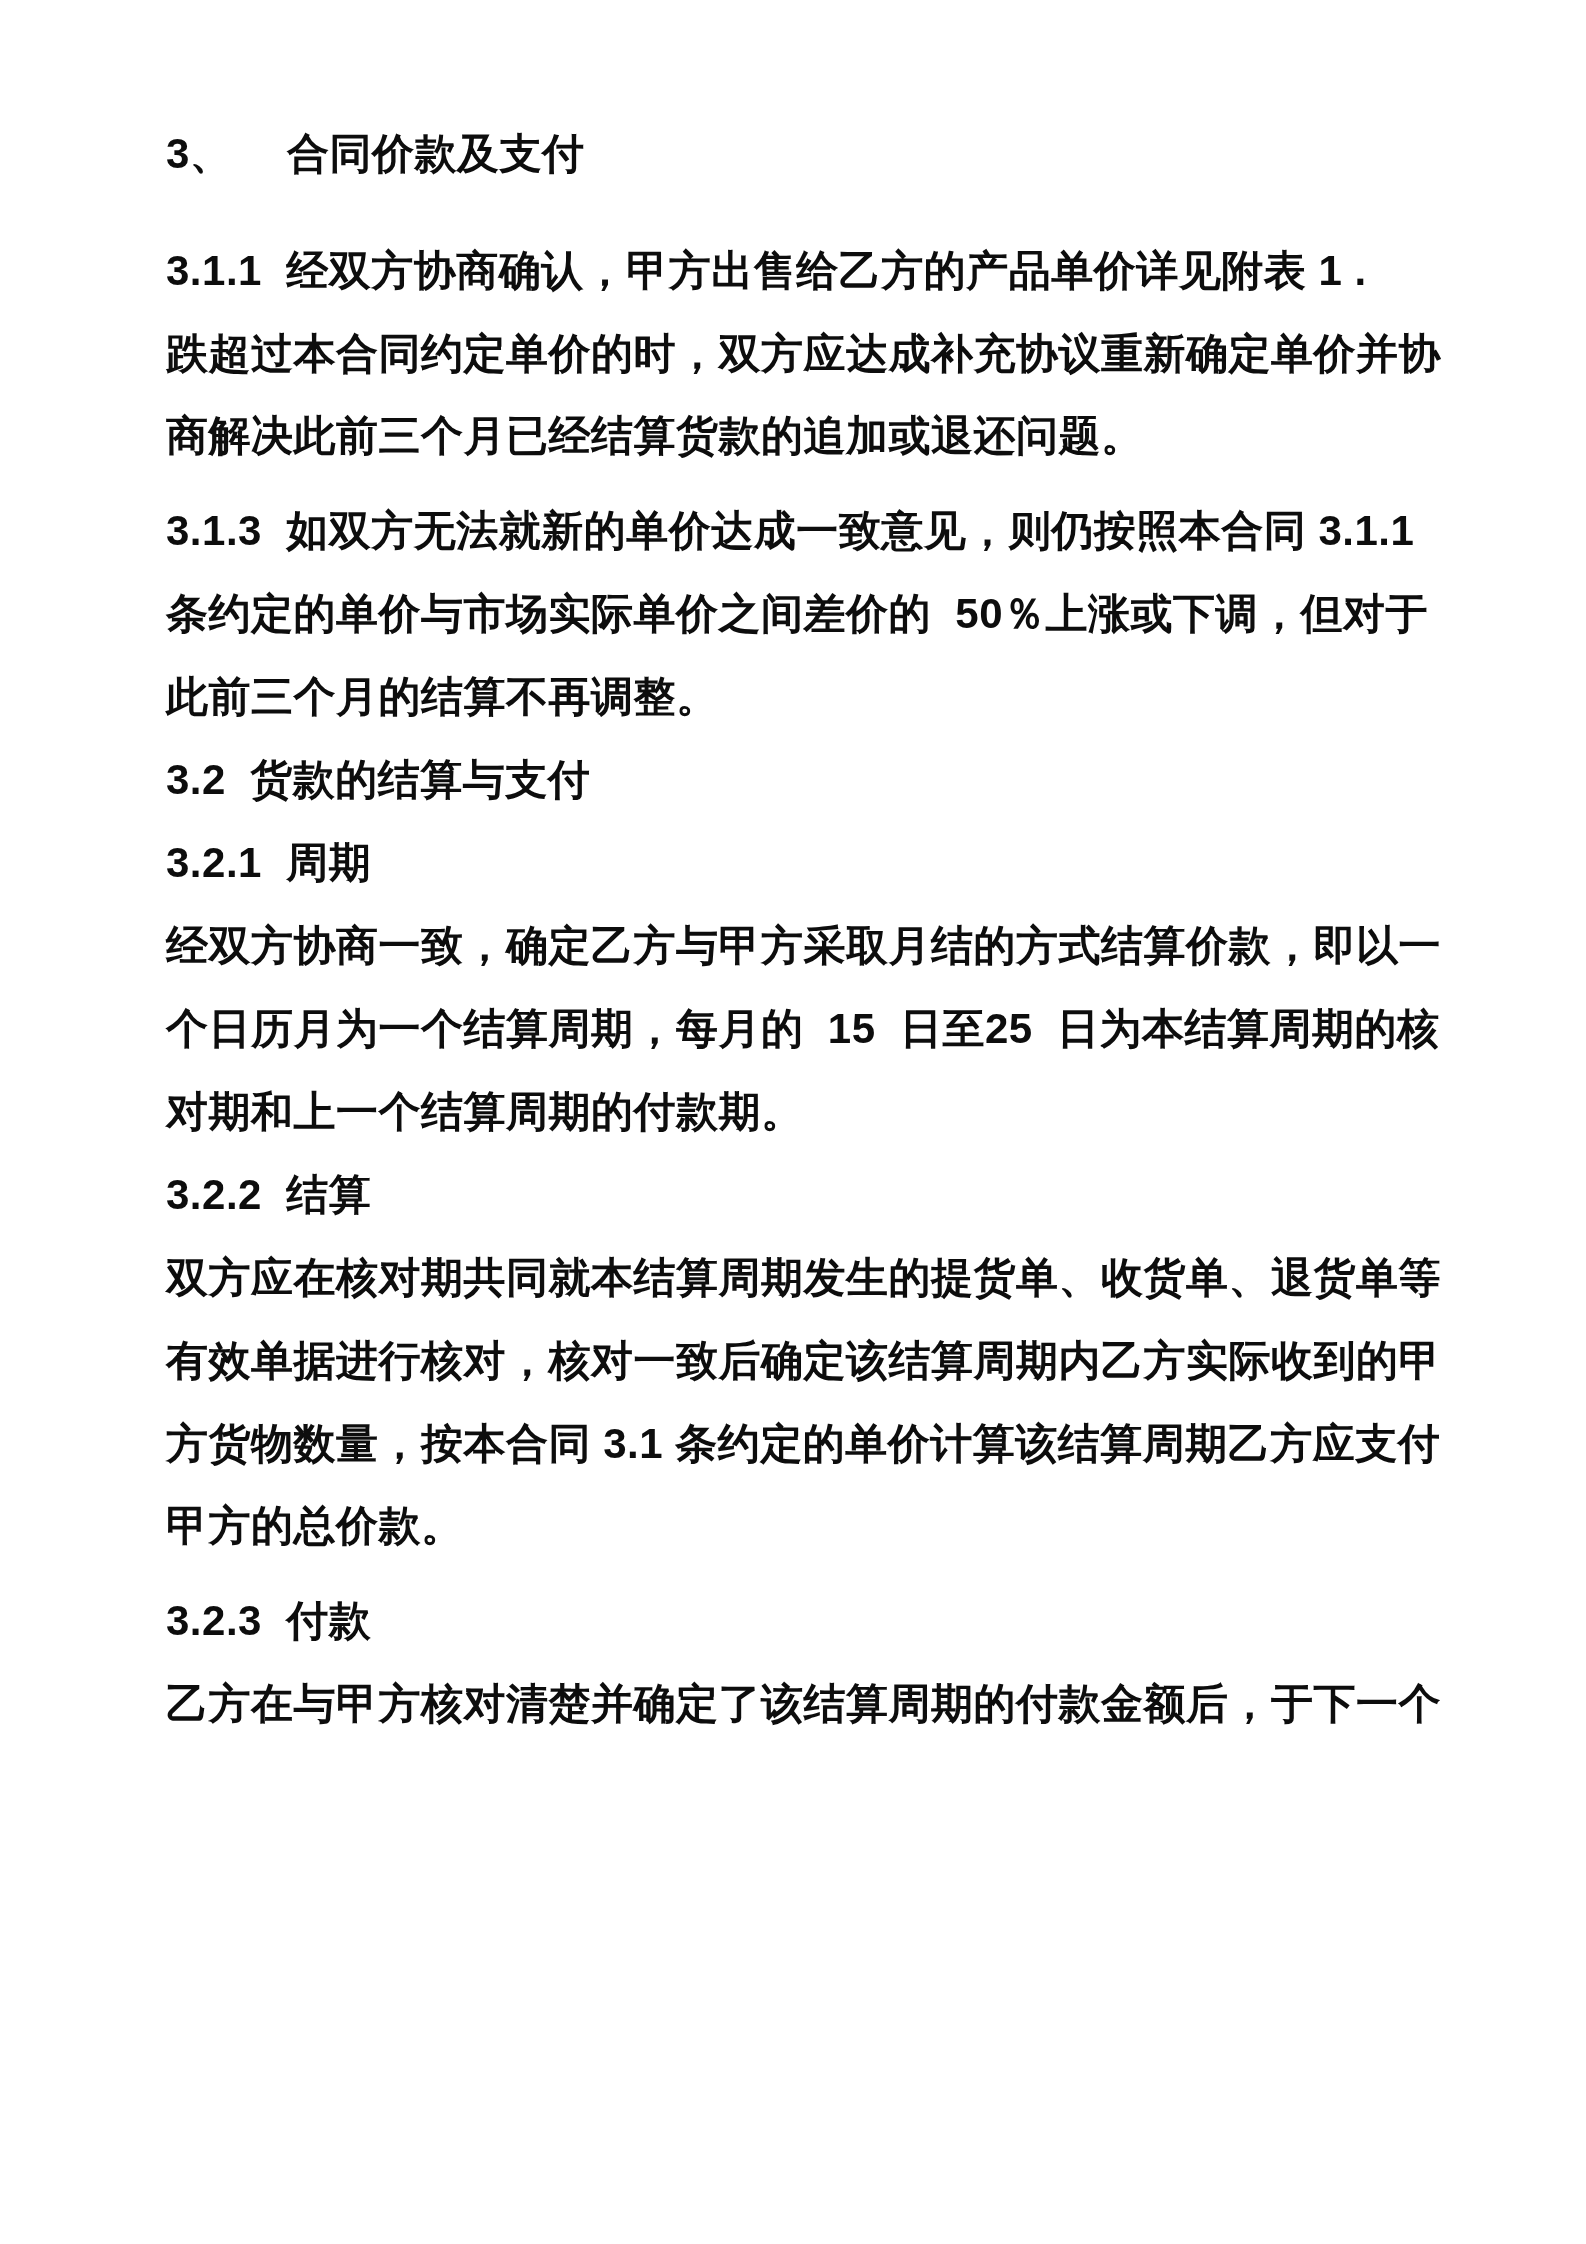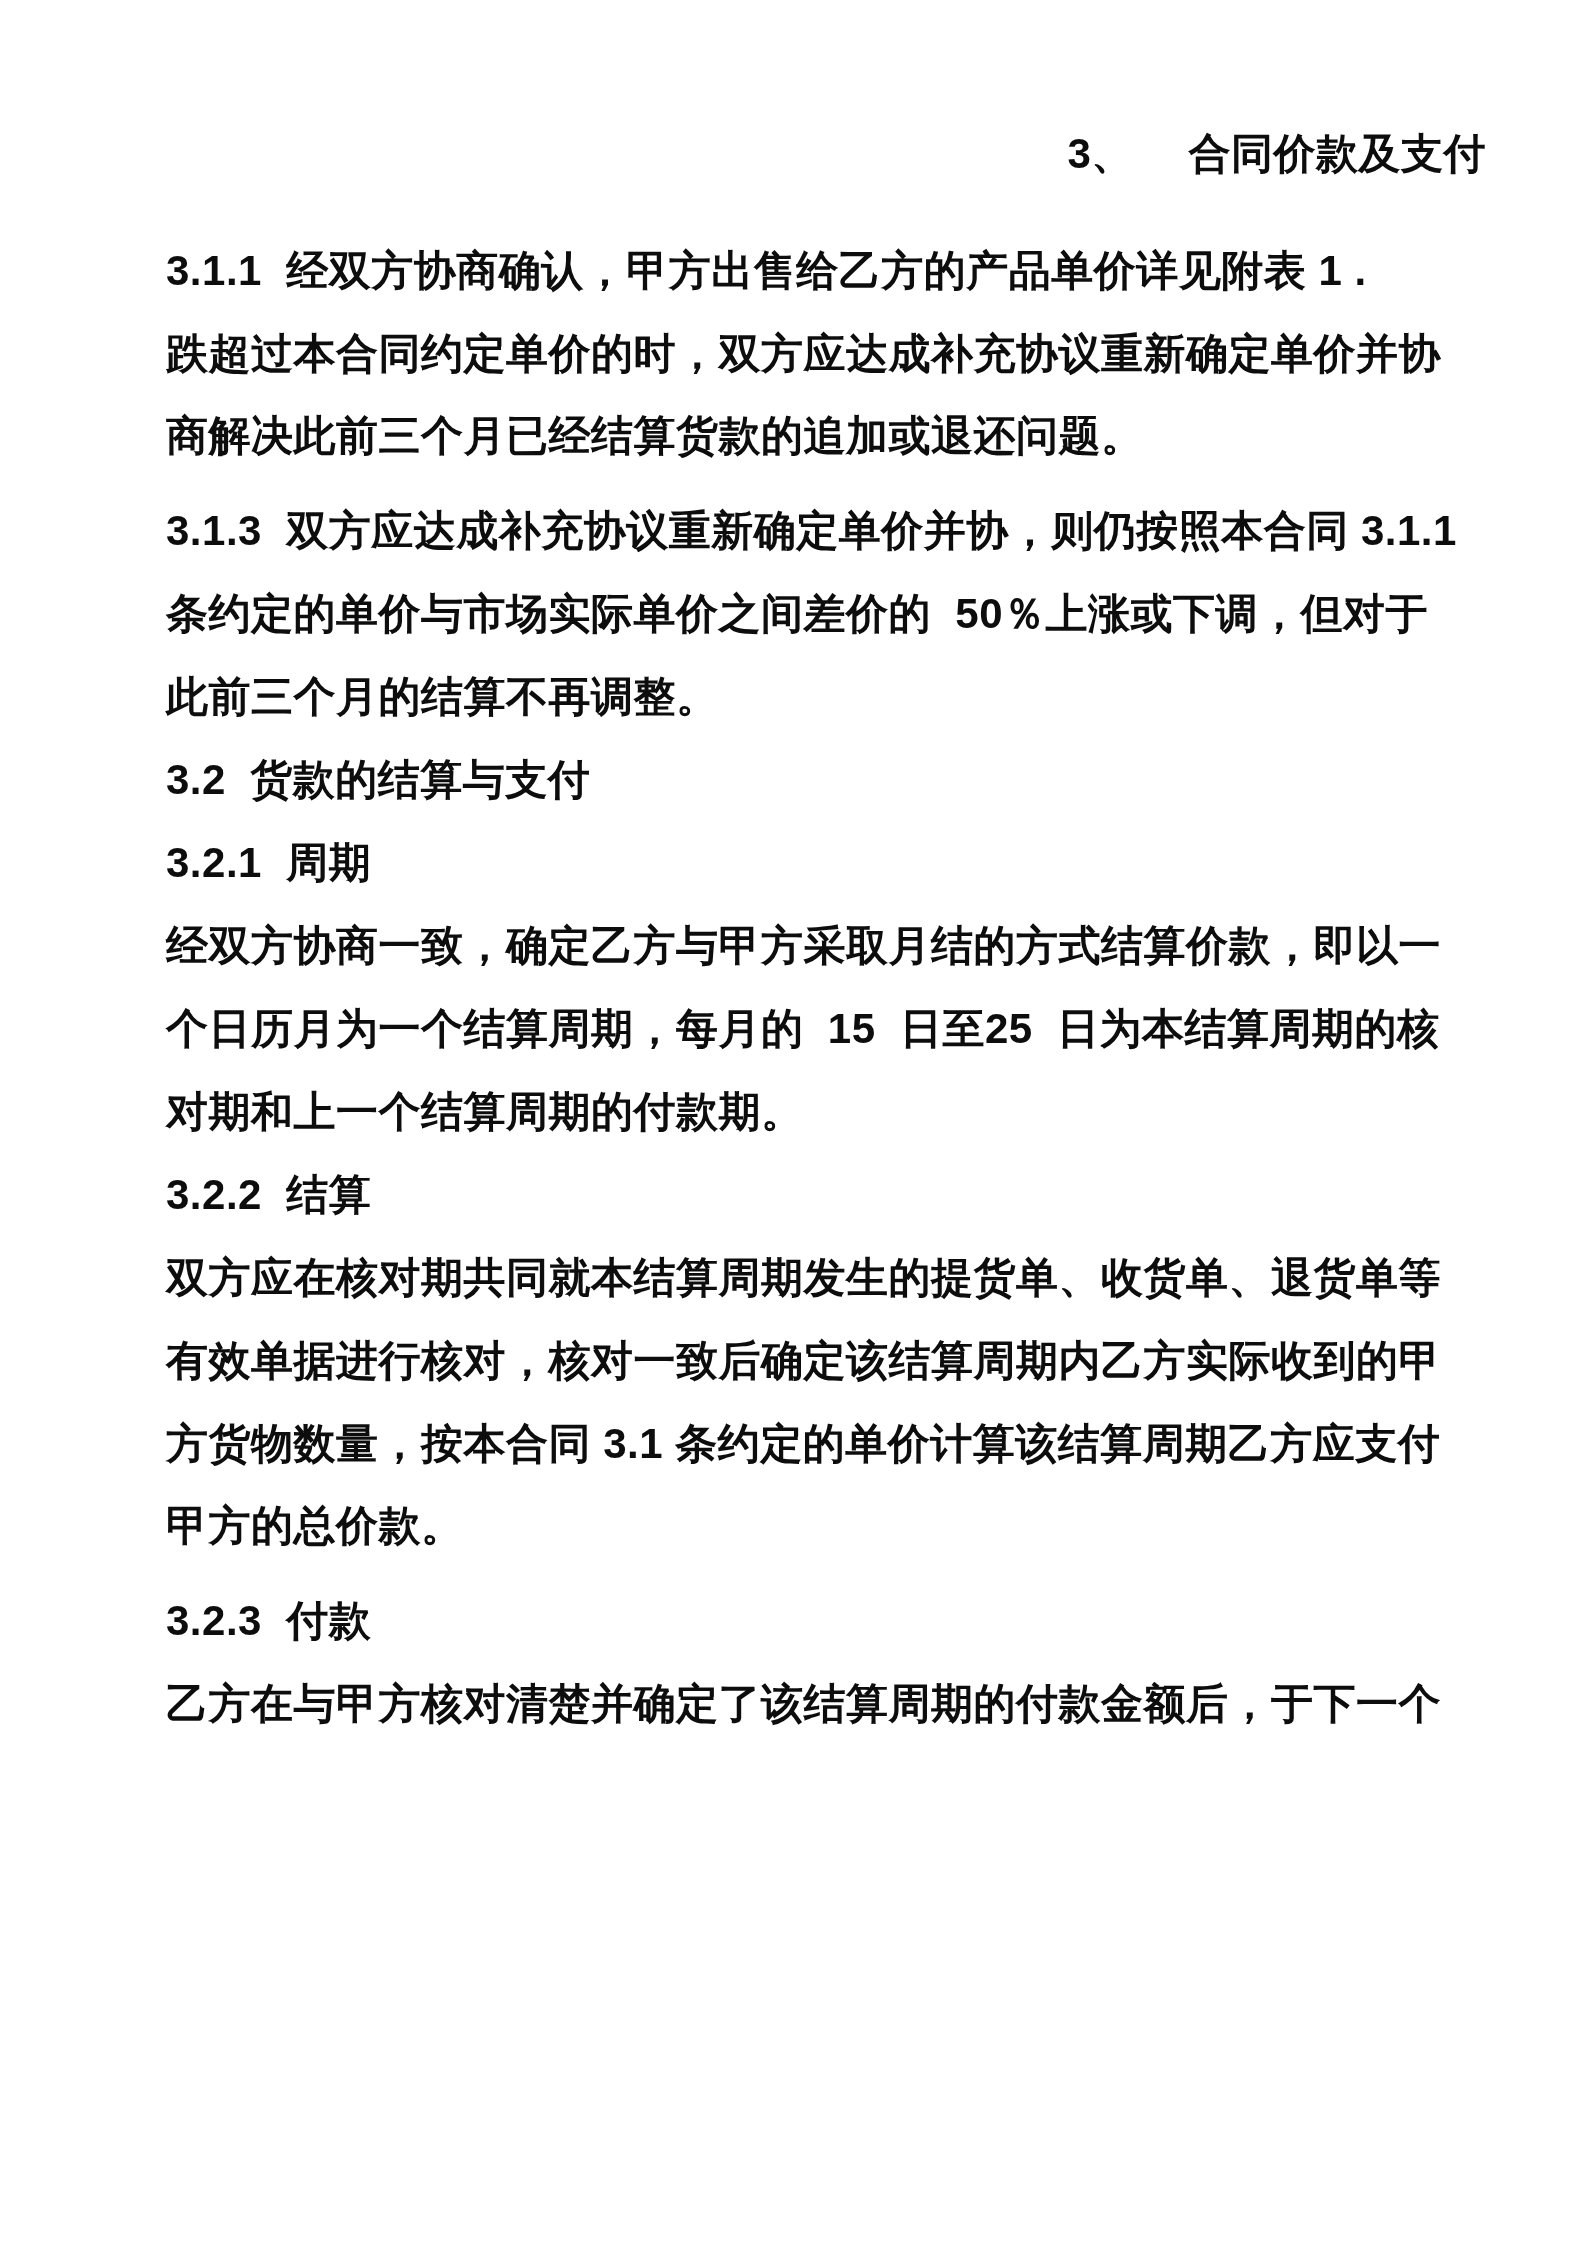--- a/index.html
+++ b/index.html
@@ -25,36 +25,35 @@
     font-size: 42px;
     line-height: 83px;
     height: 83px;
     font-weight: 700;
     color: #0d0d0d;
     letter-spacing: 0.5px;
     text-align: left;
   }
   .heading-gap {
     margin-bottom: 34px;
-    text-align: right;
   }
   .small-gap {
     margin-bottom: 11px;
     font-family: Liberation Serif, serif;
   }
 </style>
 </head>
 <body>
 
 <div class="page">
   <div class="line heading-gap">3、　 合同价款及支付</div>
   <div class="line">3.1.1  经双方协商确认，甲方出售给乙方的产品单价详见附表 1 .</div>
   <div class="line">跌超过本合同约定单价的时，双方应达成补充协议重新确定单价并协</div>
   <div class="line small-gap">商解决此前三个月已经结算货款的追加或退还问题。</div>
-  <div class="line">3.1.3  双方应达成补充协议重新确定单价并协，则仍按照本合同 3.1.1</div>
+  <div class="line">3.1.3  如双方无法就新的单价达成一致意见，则仍按照本合同 3.1.1</div>
   <div class="line">条约定的单价与市场实际单价之间差价的  50％上涨或下调，但对于</div>
   <div class="line">此前三个月的结算不再调整。</div>
   <div class="line">3.2  货款的结算与支付</div>
   <div class="line">3.2.1  周期</div>
   <div class="line">经双方协商一致，确定乙方与甲方采取月结的方式结算价款，即以一</div>
   <div class="line">个日历月为一个结算周期，每月的  15  日至25  日为本结算周期的核</div>
   <div class="line">对期和上一个结算周期的付款期。</div>
   <div class="line">3.2.2  结算</div>
   <div class="line">双方应在核对期共同就本结算周期发生的提货单、收货单、退货单等</div>
   <div class="line">有效单据进行核对，核对一致后确定该结算周期内乙方实际收到的甲</div>

